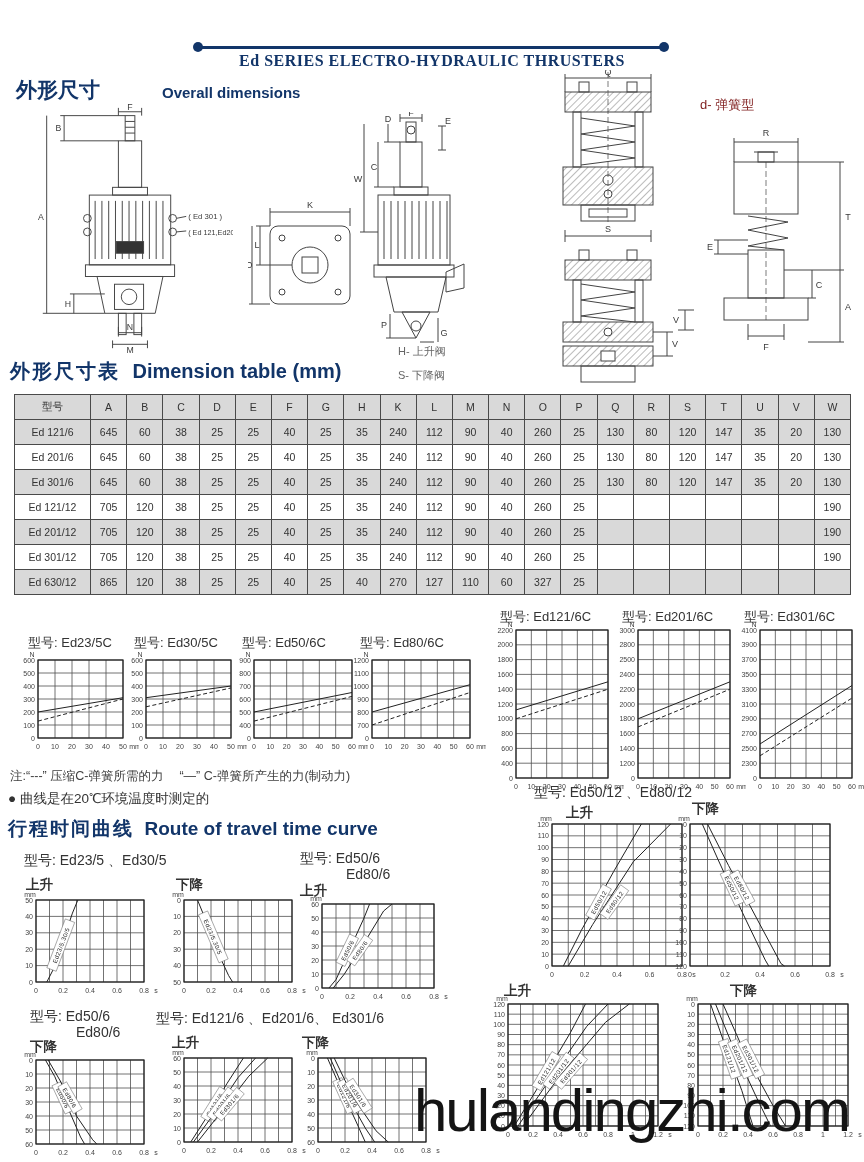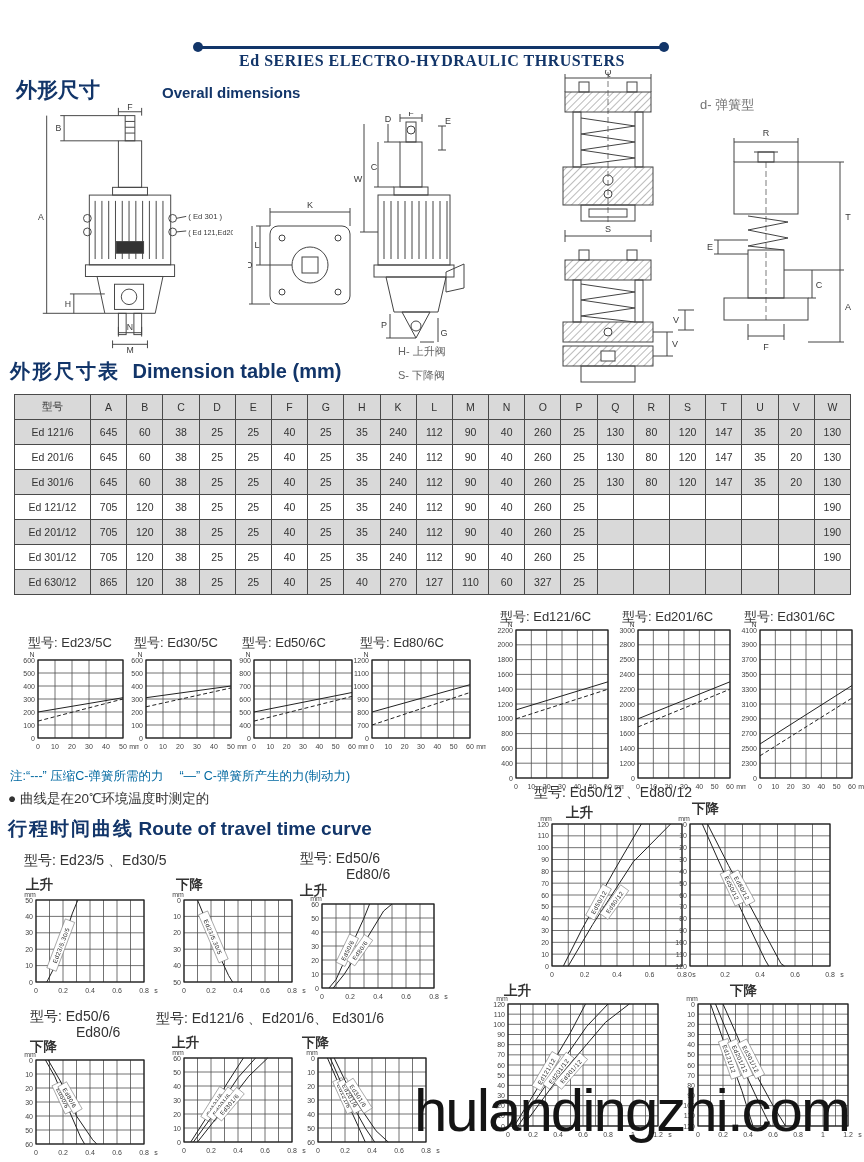--- a/index.html
+++ b/index.html
@@ -8,25 +8,25 @@
   .abs{position:absolute;white-space:nowrap;}
   .navy{color:#123569;}
   .doc-title{font-size:27px;font-weight:bold;letter-spacing:1px;}
   .doc-sub{font-size:16px;font-weight:bold;font-family:"Liberation Serif",serif;letter-spacing:.5px;}
   .rule{position:absolute;height:3px;background:#123569;}
   .rule .dot{position:absolute;top:-4px;width:10px;height:10px;border-radius:50%;background:#123569;}
   .h-zh{font-size:21px;font-weight:bold;}
   .h-en{font-size:15px;font-weight:bold;}
   .sec-zh{font-size:19px;font-weight:bold;letter-spacing:2px;}
   .sec-en{font-size:19px;font-weight:bold;}
-  .gray-lbl{font-size:13px;color:#737373;}
+  .gray-lbl{font-size:13px;color:#7f1d1d;}
   .valve{font-size:11px;color:#666;}
   .mtitle{font-size:13px;color:#333;}
   .dlabel{font-size:13.5px;color:#333;font-weight:bold;}
-  .note1{font-size:12.5px;color:#0369a1;}
+  .note1{font-size:12.5px;color:#404040;}
   .note2{font-size:13.5px;color:#333;}
   .wmark{font-size:60px;color:#141414;letter-spacing:-2px;font-weight:400;}
   
   #tblwrap{position:absolute;left:14px;top:394px;width:836px;}
   table{border-collapse:collapse;width:100%;table-layout:fixed;}
   th,td{border:1px solid #4a4a4a;font-size:10.5px;text-align:center;height:24px;
         font-weight:normal;color:#333;overflow:hidden;padding:0;}
   tr.g{background:#d9d9d9;} tr.w{background:#ffffff;}
   thead tr{background:#d9d9d9;}
   
@@ -802,21 +802,21 @@
         <polyline points="28,123.96000000000001 120,65.5" class="ln"></polyline>
         <polyline points="28,135.8 120,78.08" class="ln dash"></polyline>
       </svg>
     </div>
 
   <div class="abs note1" style="left:10px;top:768px;">注:“---” 压缩C-弹簧所需的力　 “—” C-弹簧所产生的力(制动力)</div>
   <div class="abs note2" style="left:8px;top:790px;">● 曲线是在20℃环境温度时测定的</div>
 
   <div class="abs" style="left:8px;top:816px;">
     <span class="navy sec-zh">行程时间曲线</span>
-    <span class="navy sec-en" style="">Route of travel time curve</span>
+    <span class="navy sec-en" style="margin-left:6px;">Route of travel time curve</span>
   </div>
 
   <div class="abs mtitle" style="left:24px;top:852px;font-size:14px;">型号: Ed23/5 、Ed30/5</div>
   <div class="abs dlabel" style="left:26px;top:876px;">上升</div>
   <div class="abs dlabel" style="left:176px;top:876px;">下降</div>
   <div class="chart" style="left:8px;top:890px;">
       <svg width="152" height="106">
         <line x1="28" y1="10" x2="28" y2="92" class="grid"></line>
         <line x1="41.5" y1="10" x2="41.5" y2="92" class="grid"></line>
         <line x1="55" y1="10" x2="55" y2="92" class="grid"></line>

